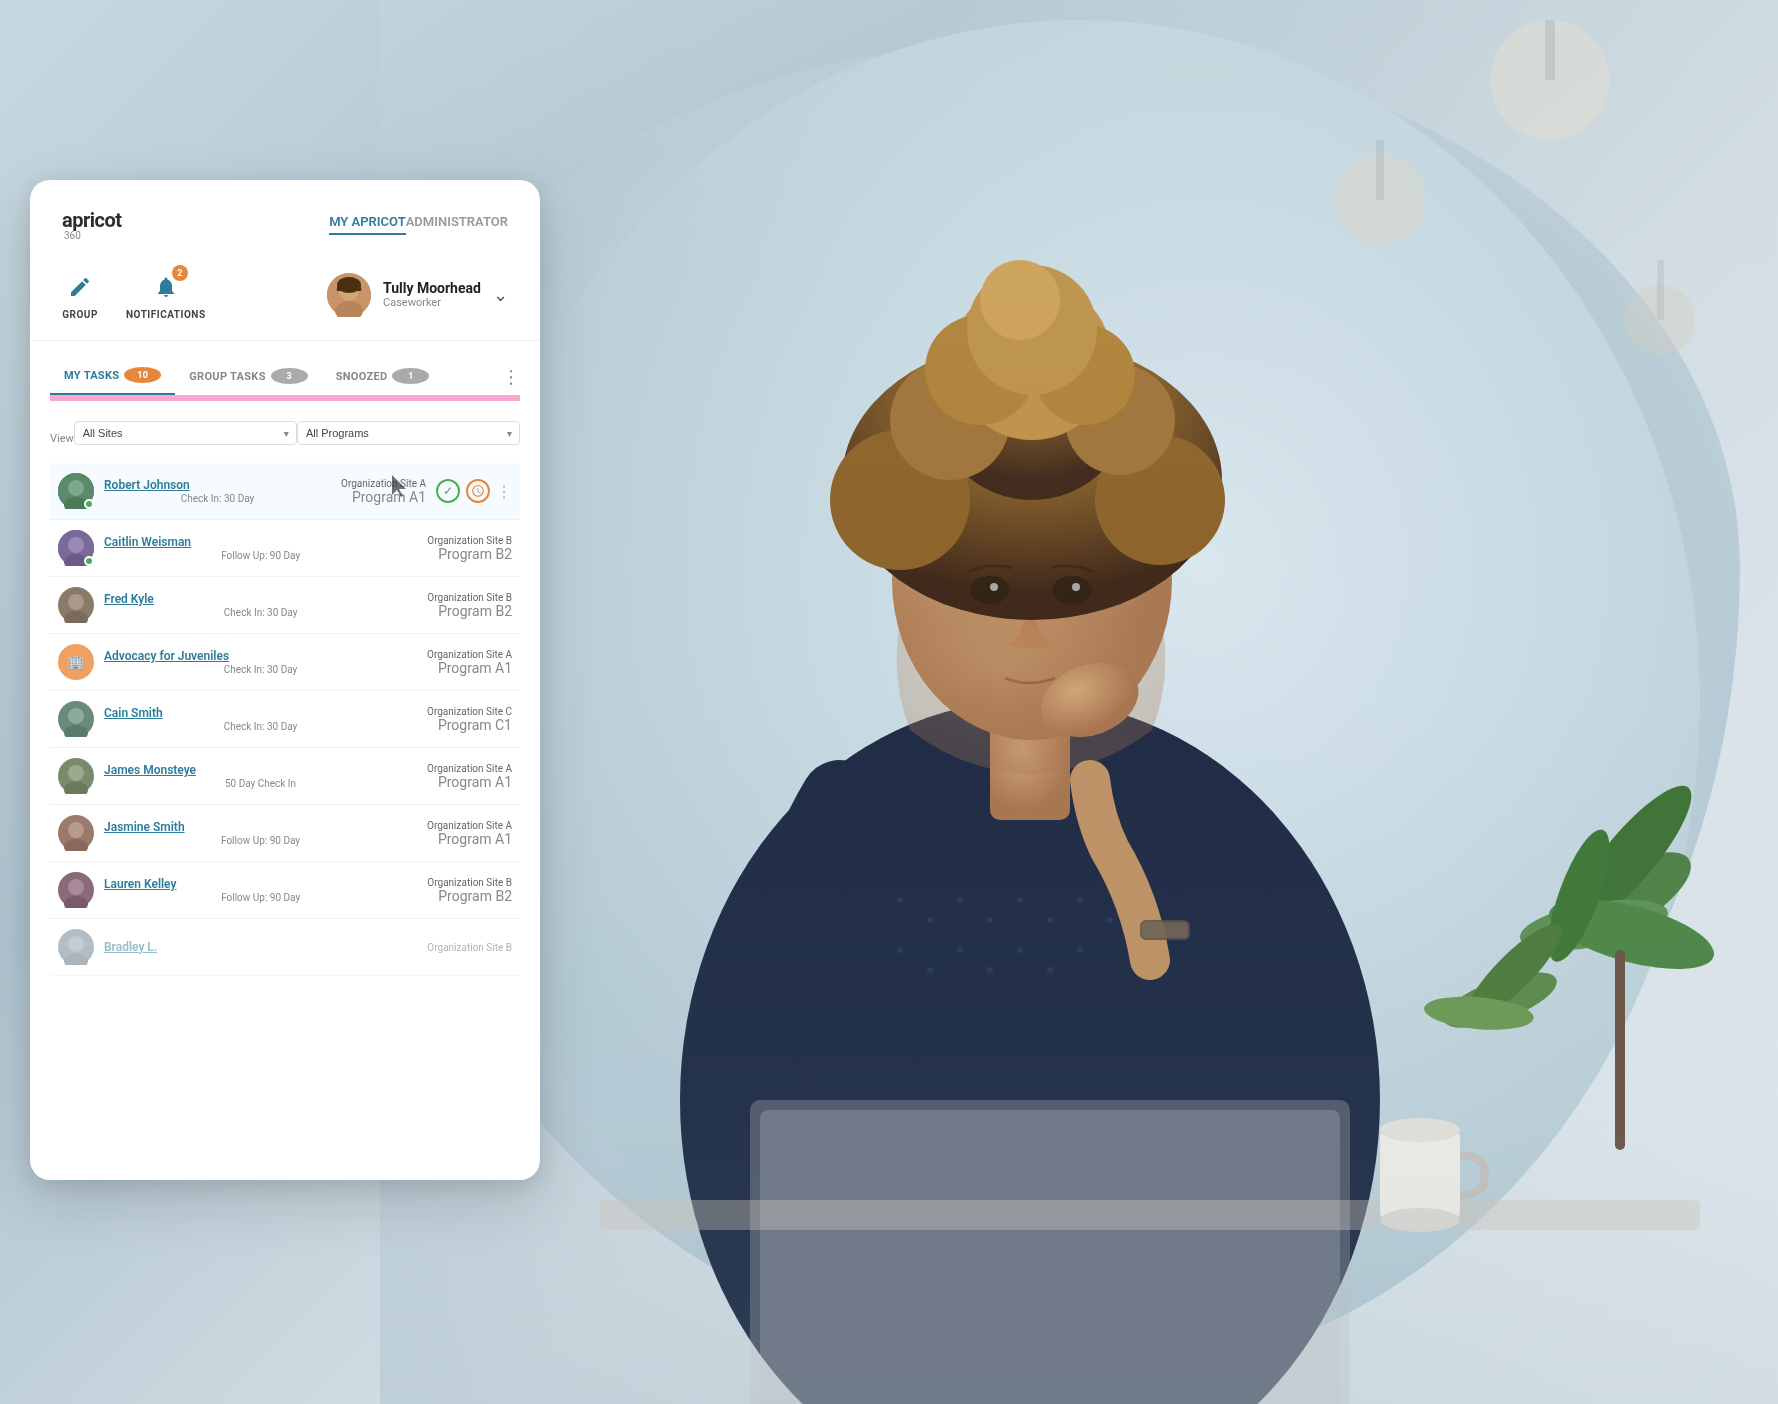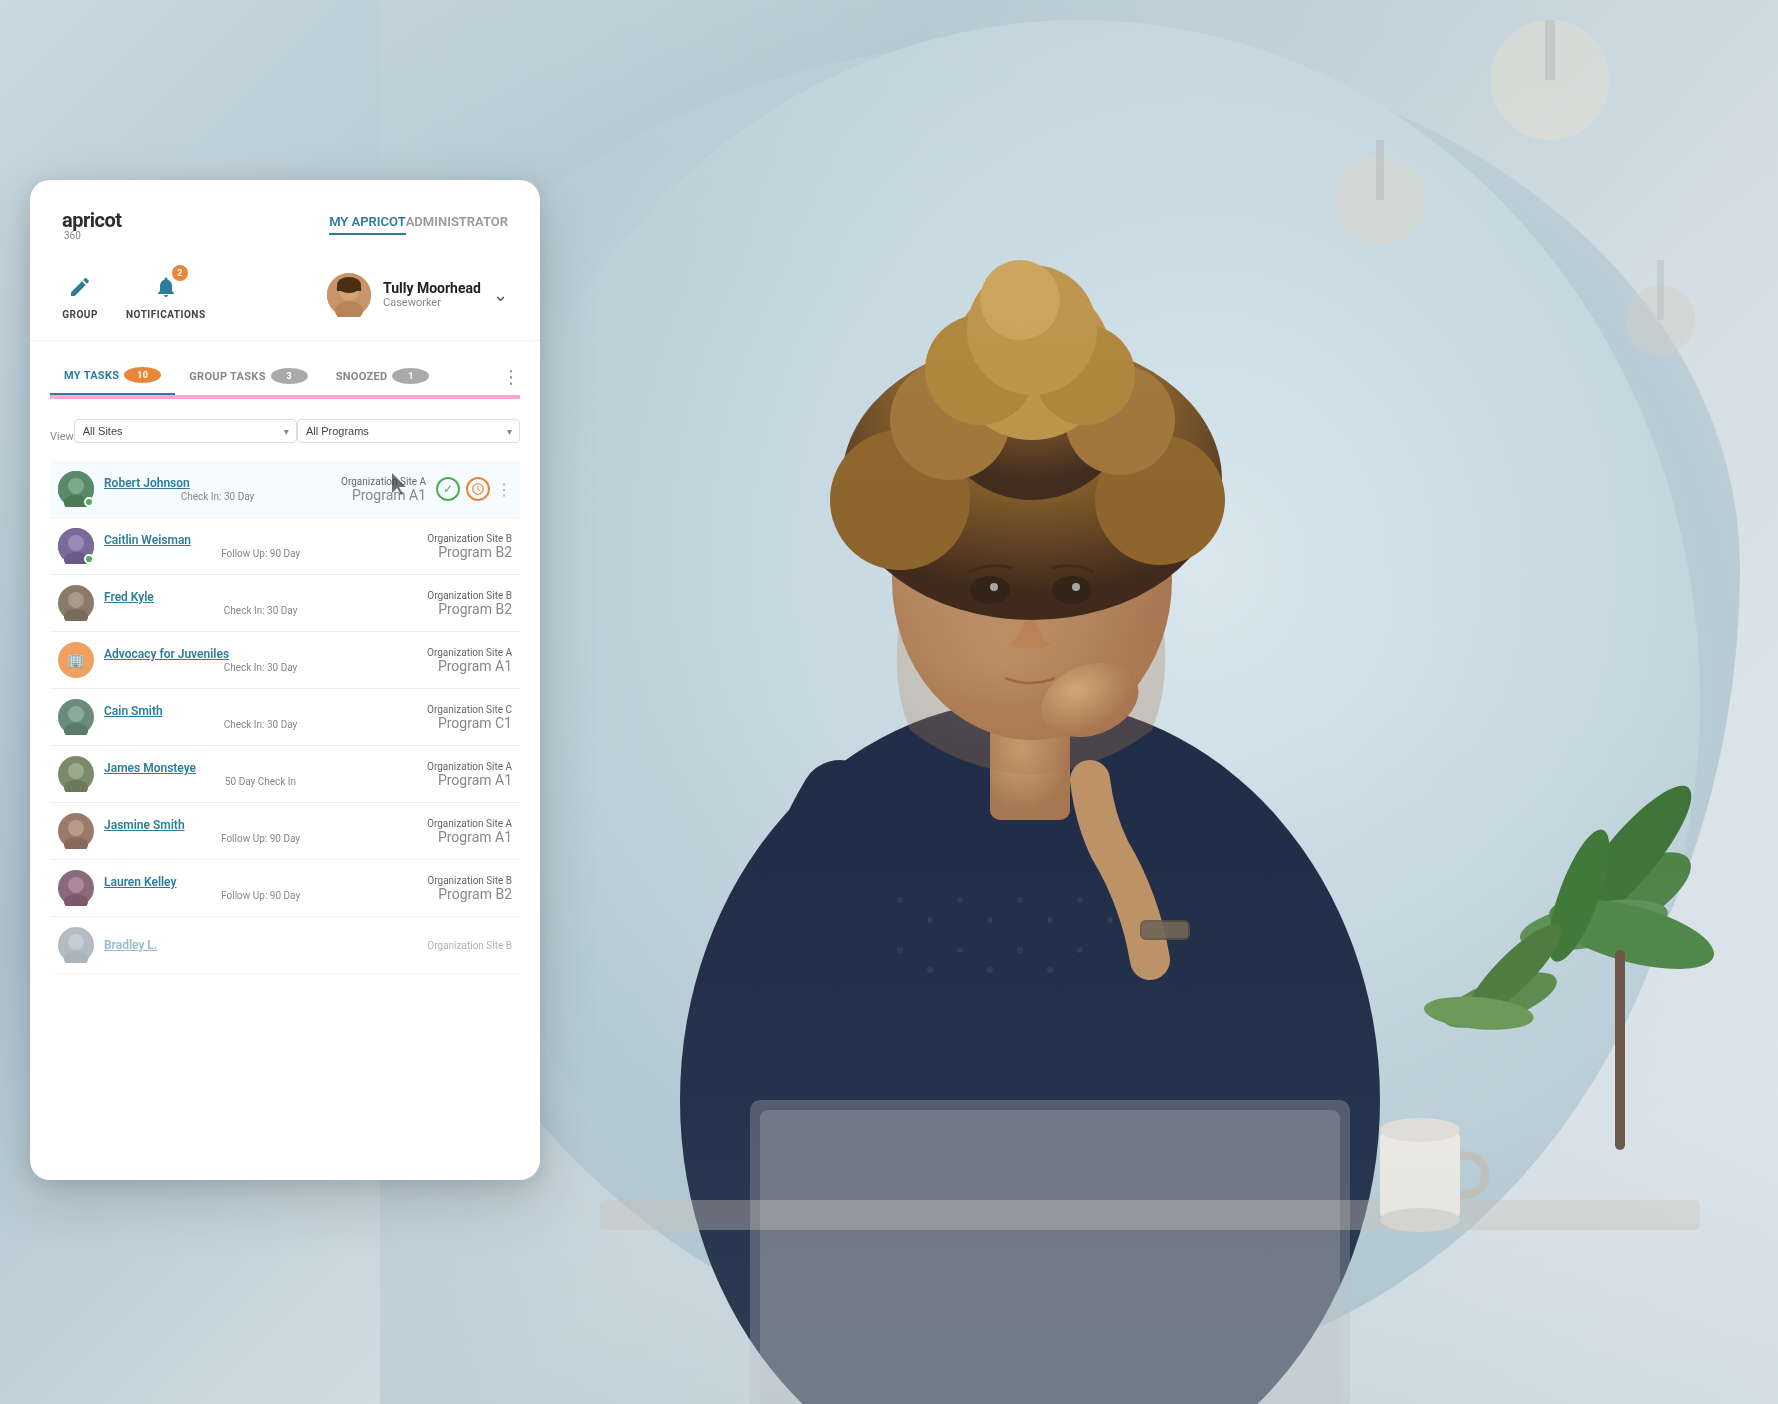--- a/index.html
+++ b/index.html
@@ -185,21 +185,21 @@
 
     
     .tasks-section {
       padding: 16px 20px 0;
     }
 
     
     .task-tabs {
       display: flex;
       align-items: center;
-      border-bottom: 4px solid #f9a8d4;
+      border-bottom: 6px solid #f9a8d4;
       margin-bottom: 12px;
     }
 
     .task-tab {
       padding: 10px 14px;
       font-size: 11px;
       font-weight: 700;
       color: #888;
       cursor: pointer;
       display: flex;

